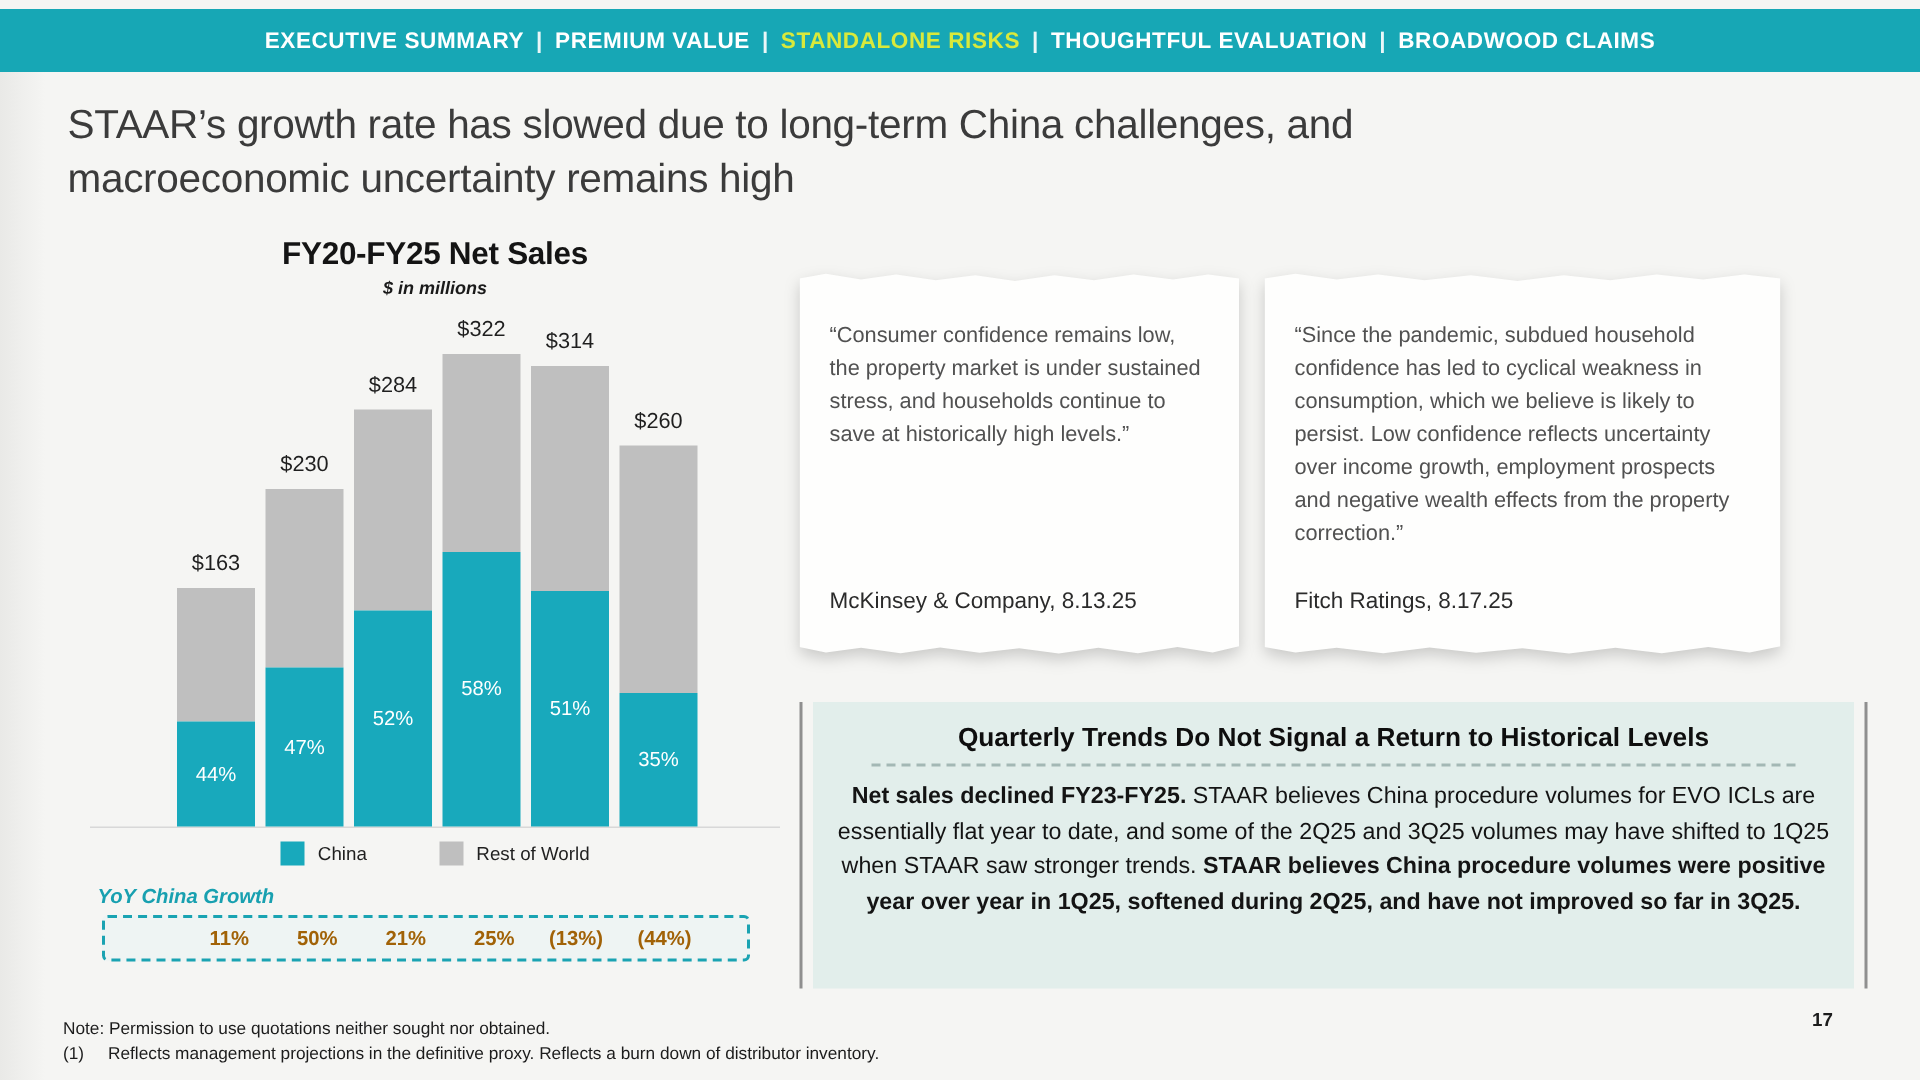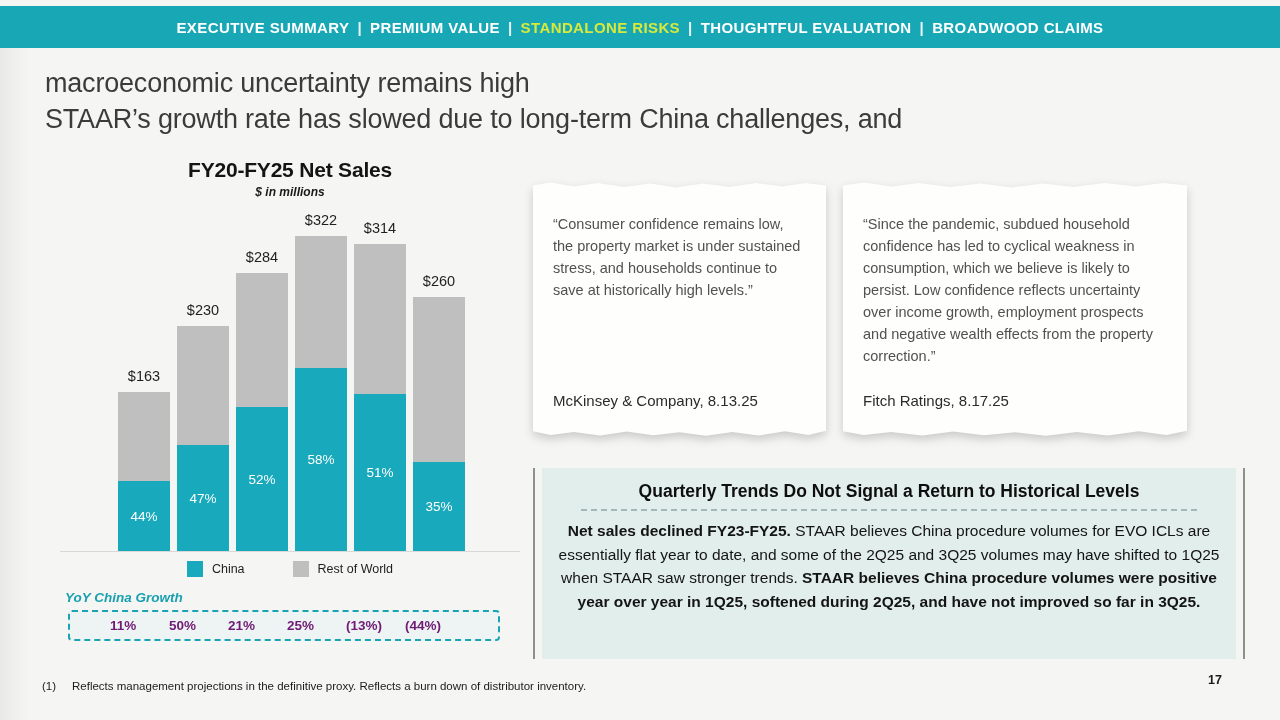--- a/index.html
+++ b/index.html
@@ -50,21 +50,21 @@
   .xlabels .xl sup { font-size:9px; }
   .legend { display:flex; justify-content:center; gap:48px; margin-top:9px; }
   .legend-item { display:flex; align-items:center; gap:9px; font-size:12.5px; color:#1f1f1f; }
   .swatch { width:16px; height:16px; display:inline-block; }
   .yoy-label { margin:13px 0 0 5px; font-size:13.5px; font-weight:700; font-style:italic; color:#18A0B0; }
   .yoy-box {
     margin:5px 0 0 8px; width:432px; border:2.5px dashed #1AA3B2; border-radius:4px;
     background:#EEF4F3; padding:6px 0;
   }
   .yoy-vals { display:flex; justify-content:space-between; margin-left:40px; width:351px; }
-  .yoy-vals .yv { width:56px; text-align:left; font-size:13.5px; font-weight:700; color:#701a75; white-space:nowrap; }
+  .yoy-vals .yv { width:56px; text-align:right; font-size:13.5px; font-weight:700; color:#a16207; white-space:nowrap; }
   
   .quote-card-wrap { position:absolute; filter:drop-shadow(0 4px 5px rgba(0,0,0,.18)); }
   .quote-card {
     background:#FEFEFD; width:100%; height:100%; position:relative;
     clip-path:polygon(0% 1.8%, 6% .6%, 14% 2.1%, 22% .8%, 31% 2.3%, 40% 1%, 49% 2.5%, 58% 1%, 67% 2.3%, 76% .8%, 85% 2.1%, 93% .8%, 100% 1.8%,
                       100% 97.6%, 94% 99.2%, 86% 97.8%, 77% 99.4%, 68% 98%, 59% 99.5%, 50% 98.1%, 41% 99.3%, 32% 97.9%, 23% 99.4%, 14% 98%, 6% 99.2%, 0% 97.8%);
   }
   .quote-text { padding:32px 20px 0 20px; font-size:14.5px; line-height:1.52; color:#515151; }
   .quote-attr { position:absolute; left:20px; bottom:28px; font-size:15px; color:#2b2b2b; }
   .card1 { left:533px; top:181px; width:293px; height:256px; }
@@ -97,22 +97,22 @@
   <span>PREMIUM VALUE</span>
   <span class="sep">|</span>
   <span class="active" style="color: rgb(217, 233, 59);">STANDALONE RISKS</span>
   <span class="sep">|</span>
   <span>THOUGHTFUL EVALUATION</span>
   <span class="sep">|</span>
   <span>BROADWOOD CLAIMS</span>
 </div>
 
 <h1 class="slide-title">
+  <span>STAAR’s growth rate has slowed due to long-term China challenges, and</span>
   <span>macroeconomic uncertainty remains high</span>
-  <span>STAAR’s growth rate has slowed due to long-term China challenges, and</span>
 </h1>
 
 <div class="chart">
   <div class="chart-title">FY20-FY25 Net Sales</div>
   <div class="chart-subtitle">$ in millions</div>
   <div class="plot" id="plot">
       <div class="bar-col" style="left: 0px;">
         <div class="seg" style="background: rgb(191, 191, 191); bottom: 70px; height: 89px;"></div>
         <div class="seg" style="background: rgb(24, 169, 188); bottom: 0px; height: 70px;"></div>
         <div class="bar-value" style="bottom: 167px;">$163</div>
@@ -191,19 +191,20 @@
   <div class="callout-inner">
     <div class="callout-heading">Quarterly Trends Do Not Signal a Return to Historical Levels</div>
     <div class="callout-divider"></div>
     <div class="callout-body">
       <span class="b">Net sales declined FY23-FY25.</span><span>  STAAR believes China procedure volumes for EVO ICLs are essentially flat year to date, and some of the 2Q25 and 3Q25 volumes may have shifted to 1Q25 when STAAR saw stronger trends. </span><span class="b">STAAR believes China procedure volumes were positive year over year in 1Q25, softened during 2Q25, and have not improved so far in 3Q25.</span>
     </div>
   </div>
 </div>
 
 <div class="footnotes">
+  <div>Note: Permission to use quotations neither sought nor obtained.</div>
   <div class="fn-row">
     <span class="fn-marker">(1)</span>
     <span>Reflects management projections in the definitive proxy. Reflects a burn down of distributor inventory.</span>
   </div>
 </div>
 
 <div class="page-number">17</div>
 
 </body></html>

